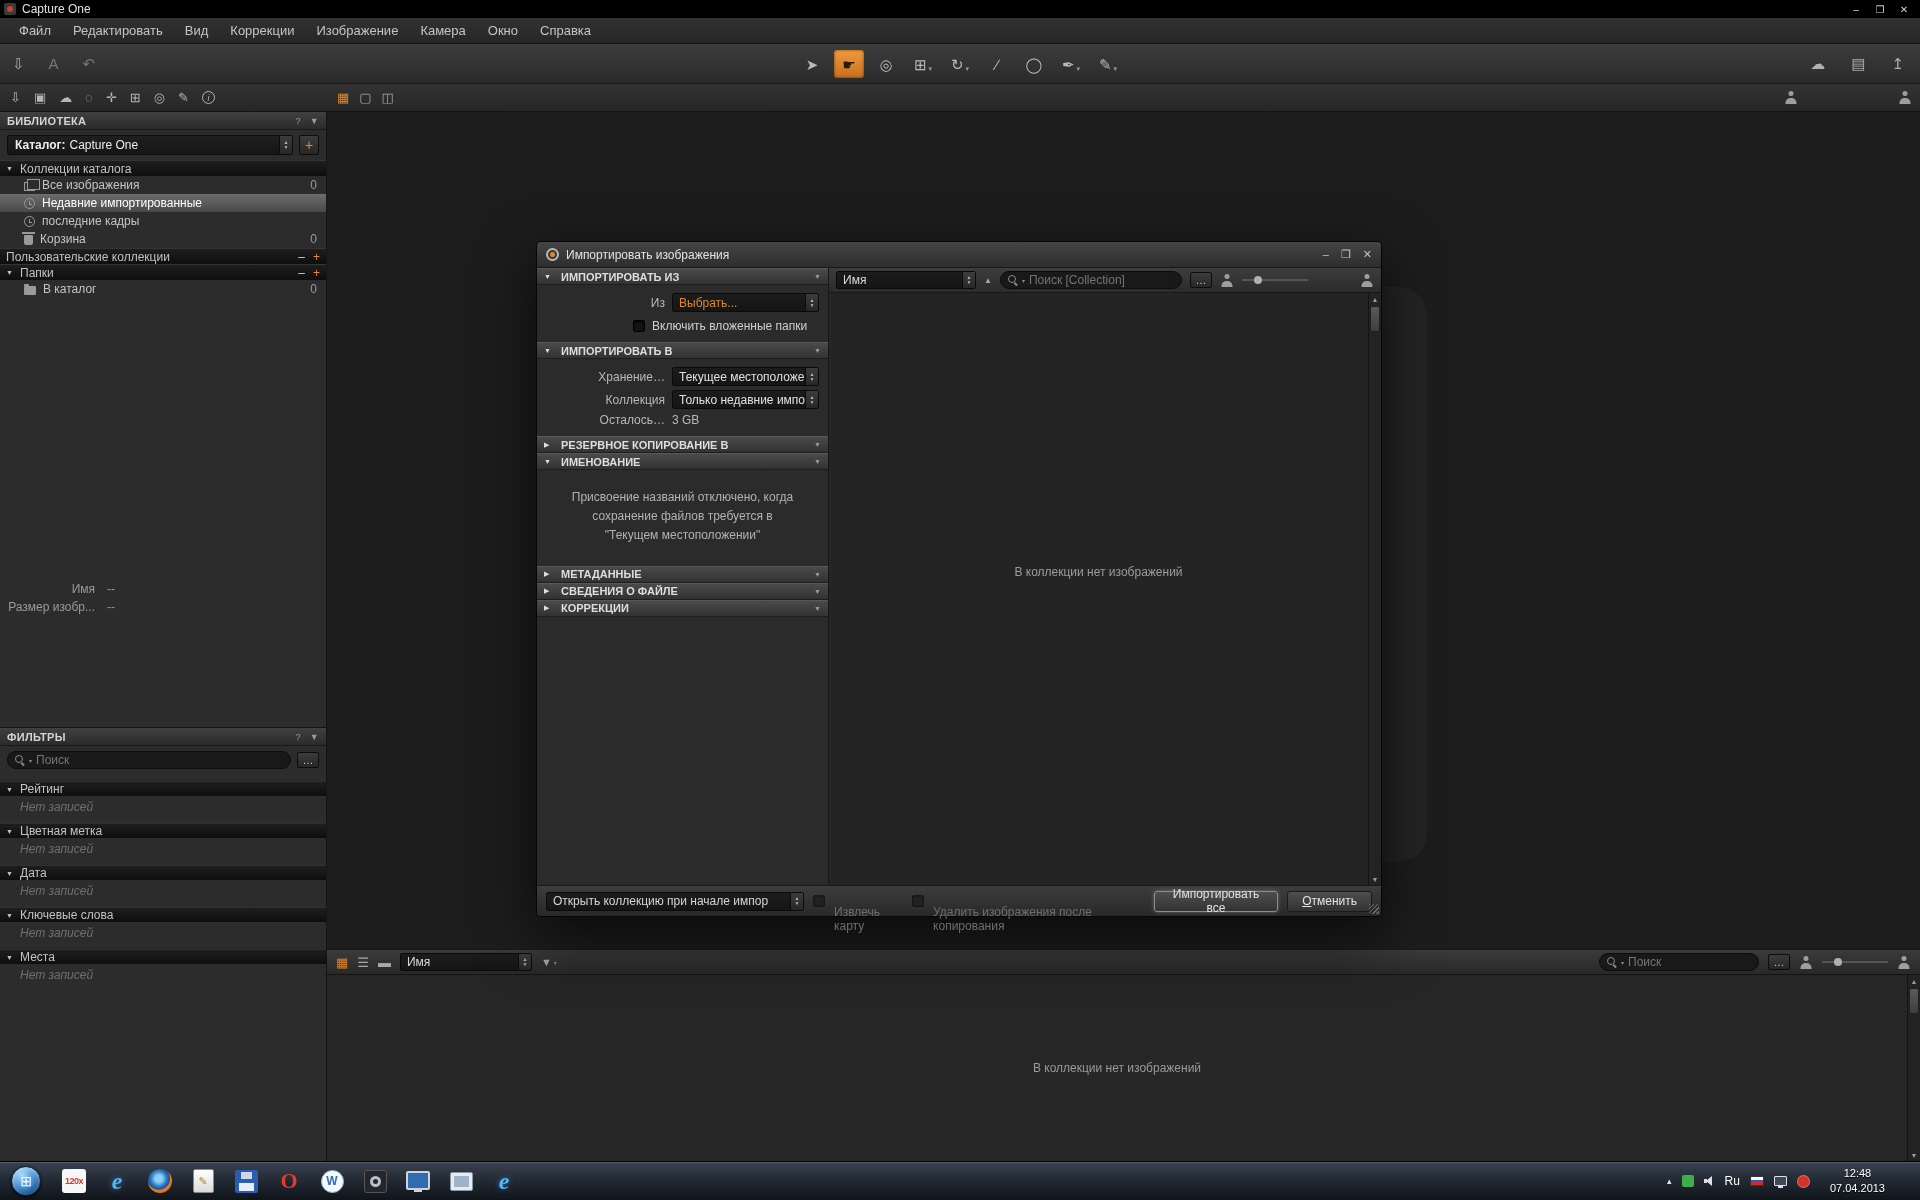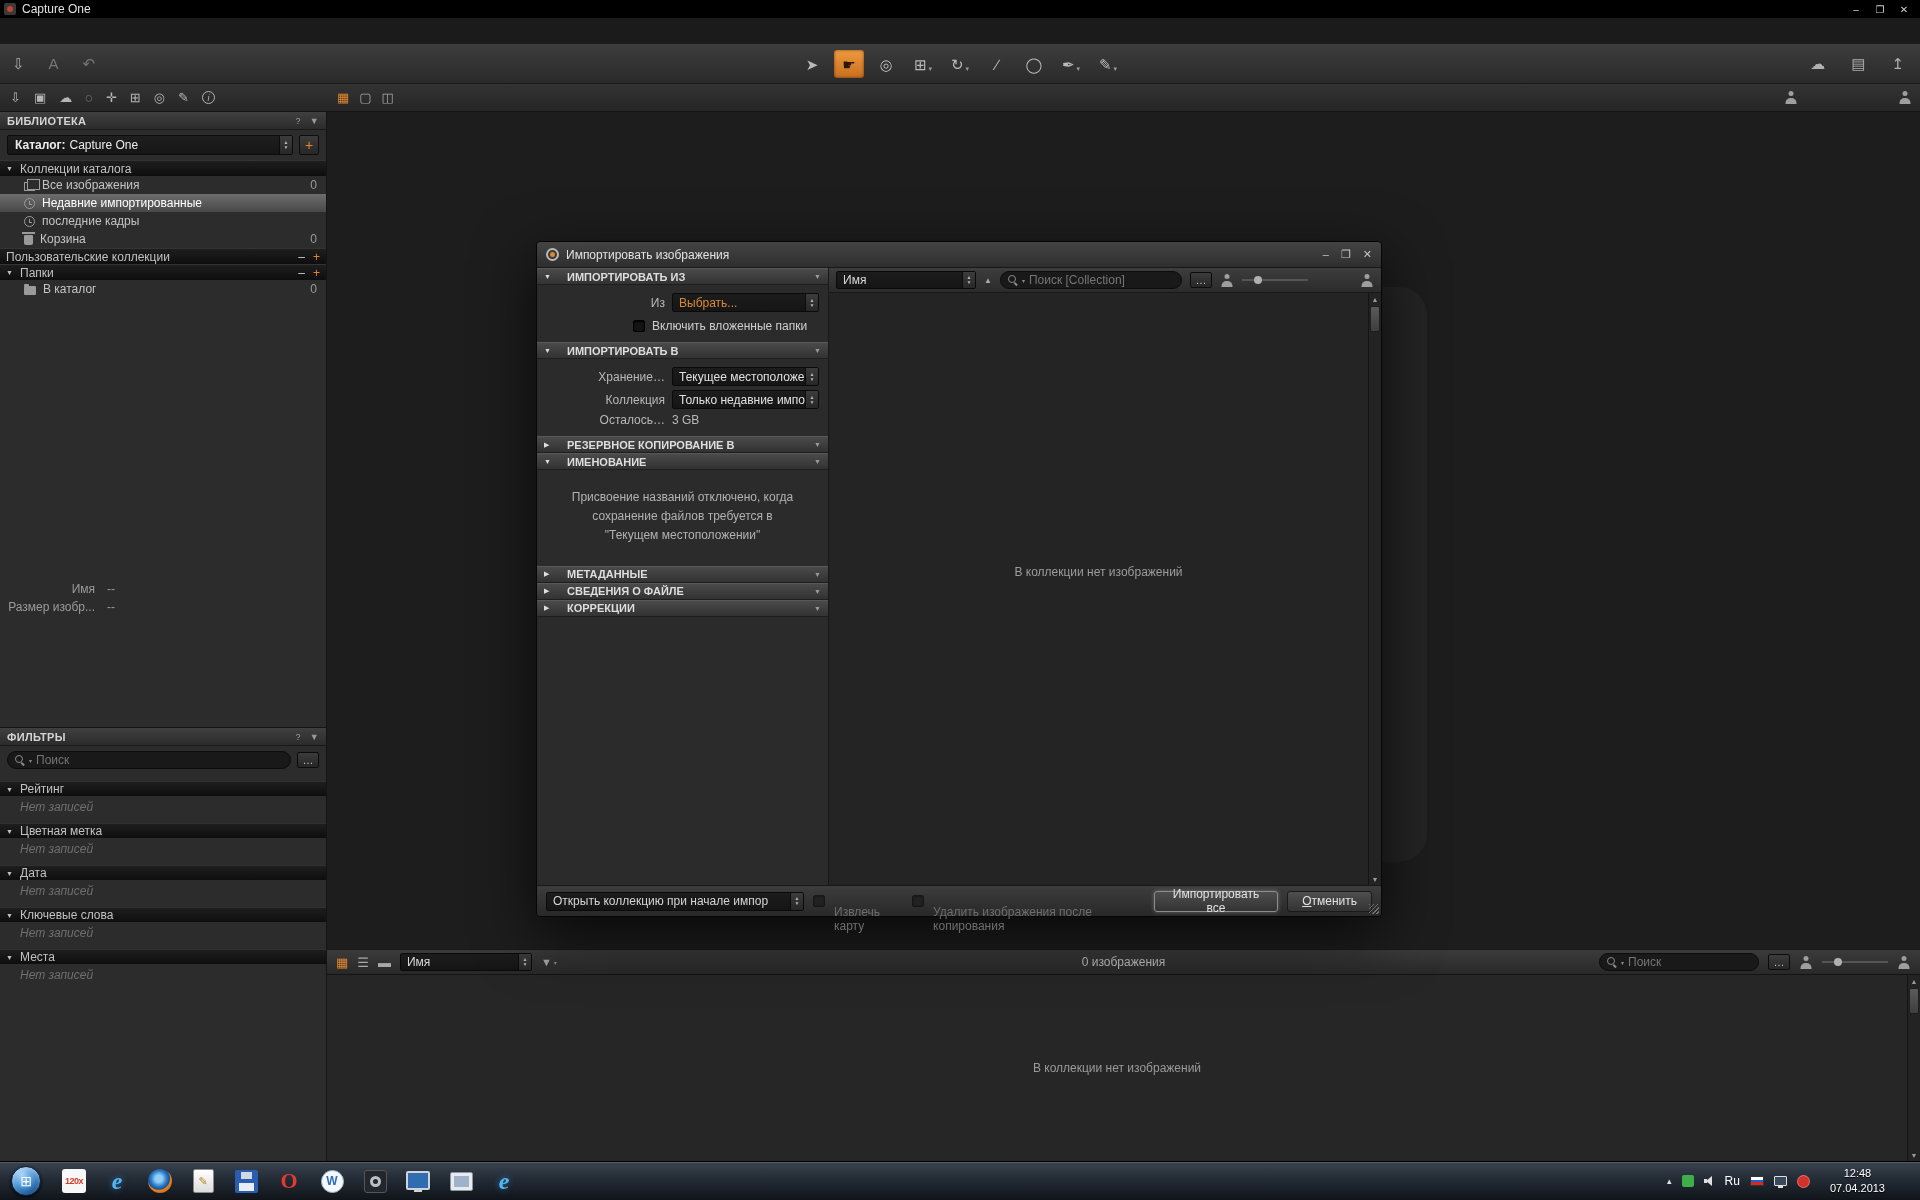--- a/index.html
+++ b/index.html
@@ -104,21 +104,21 @@
 
   
   .dialog { position:absolute; left:536px; top:241px; width:846px; height:676px; background:#2b2b2b; border:1px solid #060606; border-radius:4px; box-shadow:0 18px 60px rgba(0,0,0,.7); display:flex; flex-direction:column; z-index:10; }
   .dlg-titlebar { height:26px; background:linear-gradient(#444444,#2e2e2e); border-bottom:1px solid #181818; border-radius:4px 4px 0 0; display:flex; align-items:center; padding:0 9px; gap:7px; flex:none; }
   .dlg-icon { width:13px; height:13px; border-radius:50%; border:2px solid #b9b9b9; position:relative; flex:none; }
   .dlg-icon::after { content:""; position:absolute; inset:2px; border-radius:50%; background:#e0862c; }
   .dlg-title { color:#e2e2e2; }
   .dlg-controls { margin-left:auto; display:flex; gap:12px; color:#c4c4c4; font-size:11px; }
   .dlg-body { flex:1; display:flex; min-height:0; }
   .dlg-left { width:292px; border-right:1px solid #181818; display:flex; flex-direction:column; flex:none; }
-  .dlg-sec-hdr { height:17px; background:linear-gradient(#4a4a4a,#323232); border-top:1px solid #585858; border-bottom:1px solid #1e1e1e; display:flex; align-items:center; gap:14px; padding:0 7px; color:#dedede; font-size:11px; font-weight:bold; flex:none; }
+  .dlg-sec-hdr { height:17px; background:linear-gradient(#4a4a4a,#323232); border-top:1px solid #585858; border-bottom:1px solid #1e1e1e; display:flex; align-items:center; gap:8px; padding:0 7px; color:#dedede; font-size:11px; font-weight:bold; flex:none; }
   .dlg-sec-hdr .tri { font-size:7px; width:9px; font-weight:normal; }
   .dlg-sec-hdr .menu-tri { margin-left:auto; font-size:7px; color:#9a9a9a; font-weight:normal; }
   .dlg-sec-content { padding:4px 0 9px; }
   .dlg-row { display:flex; align-items:center; margin:4px 9px 0 0; gap:7px;padding-left:48px; }
   .dlg-row .lbl { width:80px; text-align:right; color:#b8b8b8; flex:none; }
   .dlg-select { flex:1; height:19px; background:linear-gradient(#1c1c1c,#151515); border:1px solid #0a0a0a; border-radius:2px; display:flex; align-items:center; color:#e0e0e0; overflow:hidden; min-width:0; }
   .dlg-select .val { padding-left:6px; white-space:nowrap; overflow:hidden; }
   .dlg-select.orange .val { color:#d98a33; }
   .dlg-plain-val { color:#b8b8b8; }
   .chk-row { display:flex; align-items:center; gap:7px; margin:7px 0 0 96px; color:#cfcfcf; }
@@ -195,20 +195,30 @@
   <div class="titlebar">
     <span class="app-icon"></span>
     <span>Capture One</span>
     <span class="win-controls">
       <span class="win-btn">–</span>
       <span class="win-btn">❐</span>
       <span class="win-btn">✕</span>
     </span>
   </div>
 
+  <div class="menubar">
+    <span class="menu-item">Файл</span>
+    <span class="menu-item">Редактировать</span>
+    <span class="menu-item">Вид</span>
+    <span class="menu-item">Коррекции</span>
+    <span class="menu-item">Изображение</span>
+    <span class="menu-item">Камера</span>
+    <span class="menu-item">Окно</span>
+    <span class="menu-item">Справка</span>
+  </div>
 
   <div class="toolbar1">
     <div class="tb1-left">
       <span class="tb-icon">⇩</span>
       <span class="tb-icon dim">A</span>
       <span class="tb-icon dim">↶</span>
     </div>
     <div class="tools-center">
       <span class="tool-btn">
           <span class="glyph">➤</span>
@@ -538,21 +548,20 @@
       <button class="btn default">Импортировать все</button>
       <button class="btn">
           <u>О</u>
           <span>тменить</span>
         </button>
       <span class="grip"></span>
     </div>
   </div>
 
   <div class="browser-toolbar">
-    <span class="bt-count">0 изображения</span>
     <div class="bt-views">
       <span class="view-btn active">▦</span>
       <span class="view-btn">☰</span>
       <span class="view-btn">▬</span>
     </div>
     <div class="sort-select">
       <span class="val">Имя</span>
       <span class="stepper">
           <i>▲</i>
           <i>▼</i>

